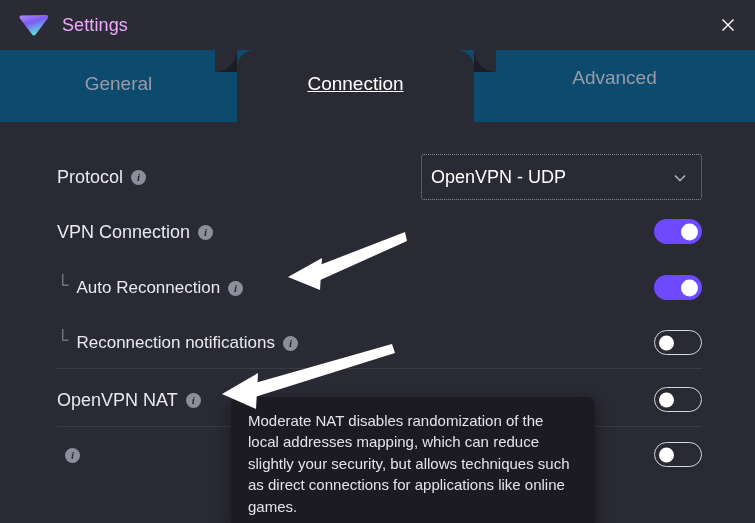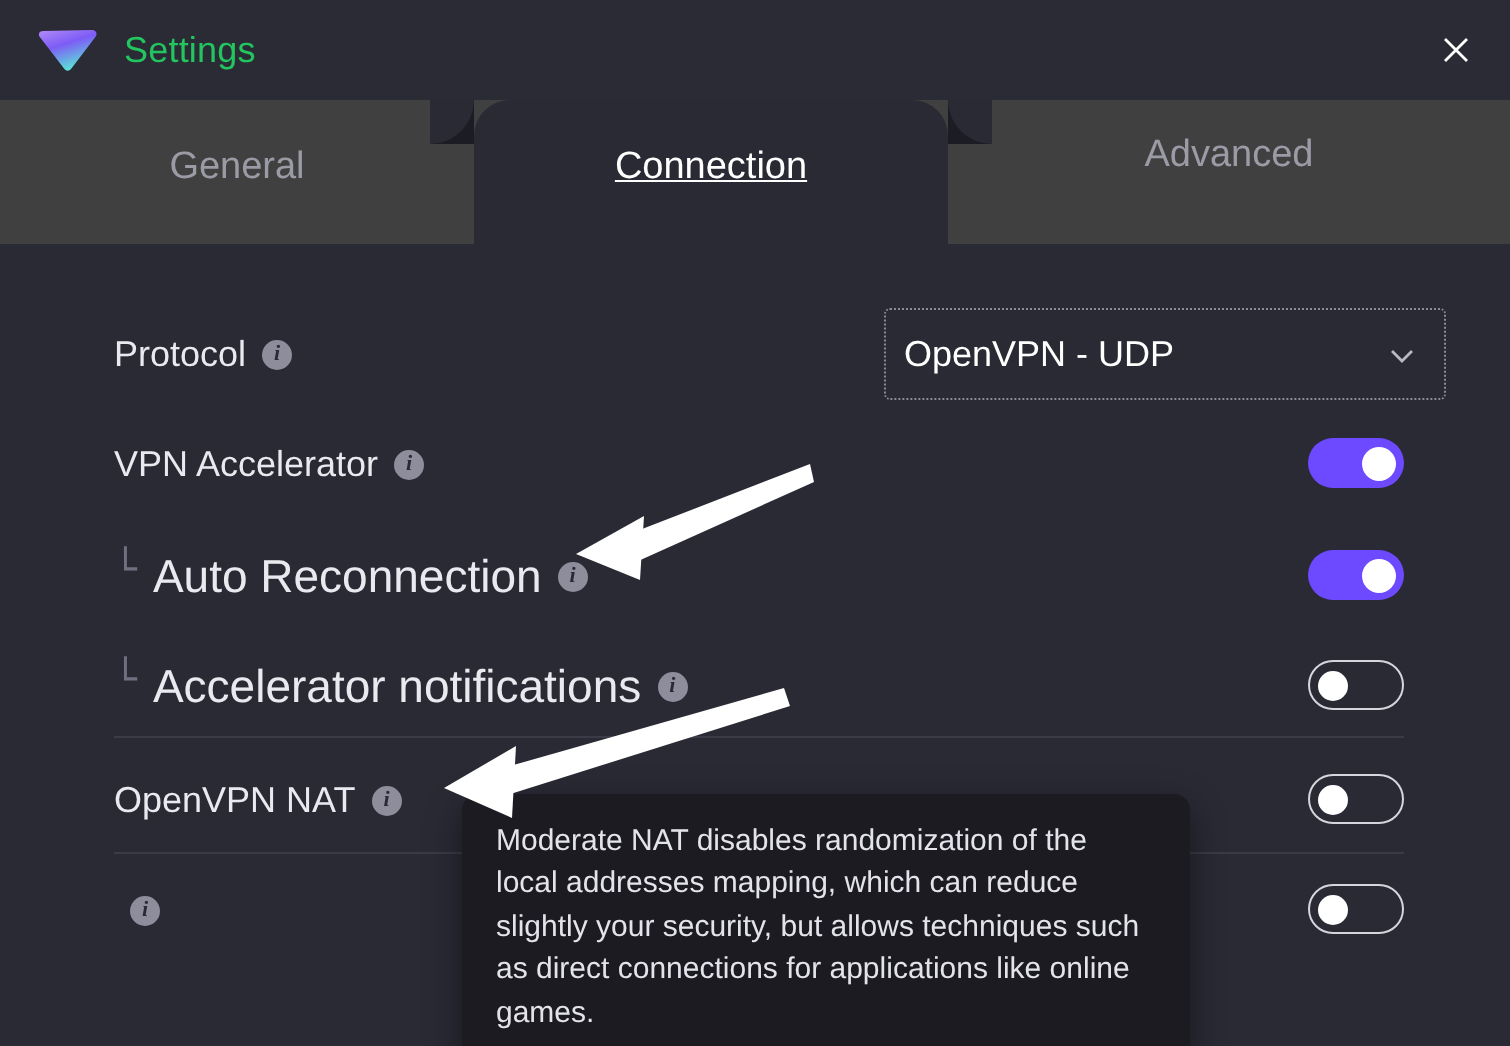--- a/index.html
+++ b/index.html
@@ -31,40 +31,40 @@
     display: flex;
     align-items: center;
   }
   .logo {
     margin-left: 15px;
     width: 38px; height: 34px;
     display: block;
   }
   .title-text {
     margin-left: 9px;
-    color: #22c55e;
+    color: #f0abfc;
     font-size: 18px;
     letter-spacing: 0.1px;
   }
   .close-btn {
     position: absolute;
     right: 8px; top: 7px;
     width: 38px; height: 36px;
     display: flex;
     align-items: center;
     justify-content: center;
     cursor: pointer;
   }
 
   
   .tabstrip {
     position: absolute;
     left: 0; top: 50px;
     width: 755px; height: 72px;
-    background: #404040;
+    background: #0c4a6e;
   }
   .tab {
     position: absolute;
     top: 0;
     height: 72px;
     display: flex;
     align-items: center;
     justify-content: center;
     color: #9b9ba6;
     font-size: 19px;
@@ -116,21 +116,21 @@
     display: flex;
     align-items: center;
   }
   .row-label {
     display: flex;
     align-items: center;
     color: #e9e9ef;
     font-size: 18px;
     white-space: nowrap;
   }
-  .row-label.sub { font-size: 23px; }
+  .row-label.sub { font-size: 17px; }
   .tree-mark {
     color: #6f6f80;
     font-size: 19px;
     line-height: 1;
     margin-right: 8px;
     position: relative;
     top: -3px;
     font-family: "DejaVu Sans", sans-serif;
   }
   .info-icon {
@@ -154,21 +154,21 @@
     position: absolute;
     left: 57px;
     width: 645px;
     height: 1px;
     background: #3b3b47;
   }
 
   
   .dropdown {
     position: absolute;
-    left: 442px;
+    left: 421px;
     top: 154px;
     width: 281px;
     height: 46px;
     border: 1px dotted #8a8a99;
     border-radius: 3px;
     display: flex;
     align-items: center;
     box-sizing: border-box;
     cursor: pointer;
   }
@@ -272,39 +272,39 @@
       <span class="info-icon">i</span>
     </div>
     <div class="dropdown" style="top:32px;">
       <span class="dropdown-value">OpenVPN - UDP</span>
       <svg class="chevron" width="14" height="14" viewBox="0 0 14 14">
         <path d="M2 4.5 L7 9.5 L12 4.5" stroke="#b9b9c6" stroke-width="1.4" fill="none"></path>
       </svg>
     </div>
 
     <div class="row" style="top:82px;">
-      <span class="row-label">VPN Accelerator</span>
+      <span class="row-label">VPN Connection</span>
       <span class="info-icon">i</span>
     </div>
     <div class="toggle on" style="top:97px;">
         <span class="knob"></span>
       </div>
 
     <div class="row" style="top:138px;">
       <span class="tree-mark">└</span>
       <span class="row-label sub">Auto Reconnection</span>
       <span class="info-icon">i</span>
     </div>
     <div class="toggle on" style="top:153px;">
         <span class="knob"></span>
       </div>
 
     <div class="row" style="top:193px;">
       <span class="tree-mark">└</span>
-      <span class="row-label sub">Accelerator notifications</span>
+      <span class="row-label sub">Reconnection notifications</span>
       <span class="info-icon">i</span>
     </div>
     <div class="toggle off" style="top:208px;">
         <span class="knob"></span>
       </div>
 
     <div class="divider" style="top:246px;"></div>
 
     <div class="row" style="top:250px;">
       <span class="row-label">OpenVPN NAT</span>

